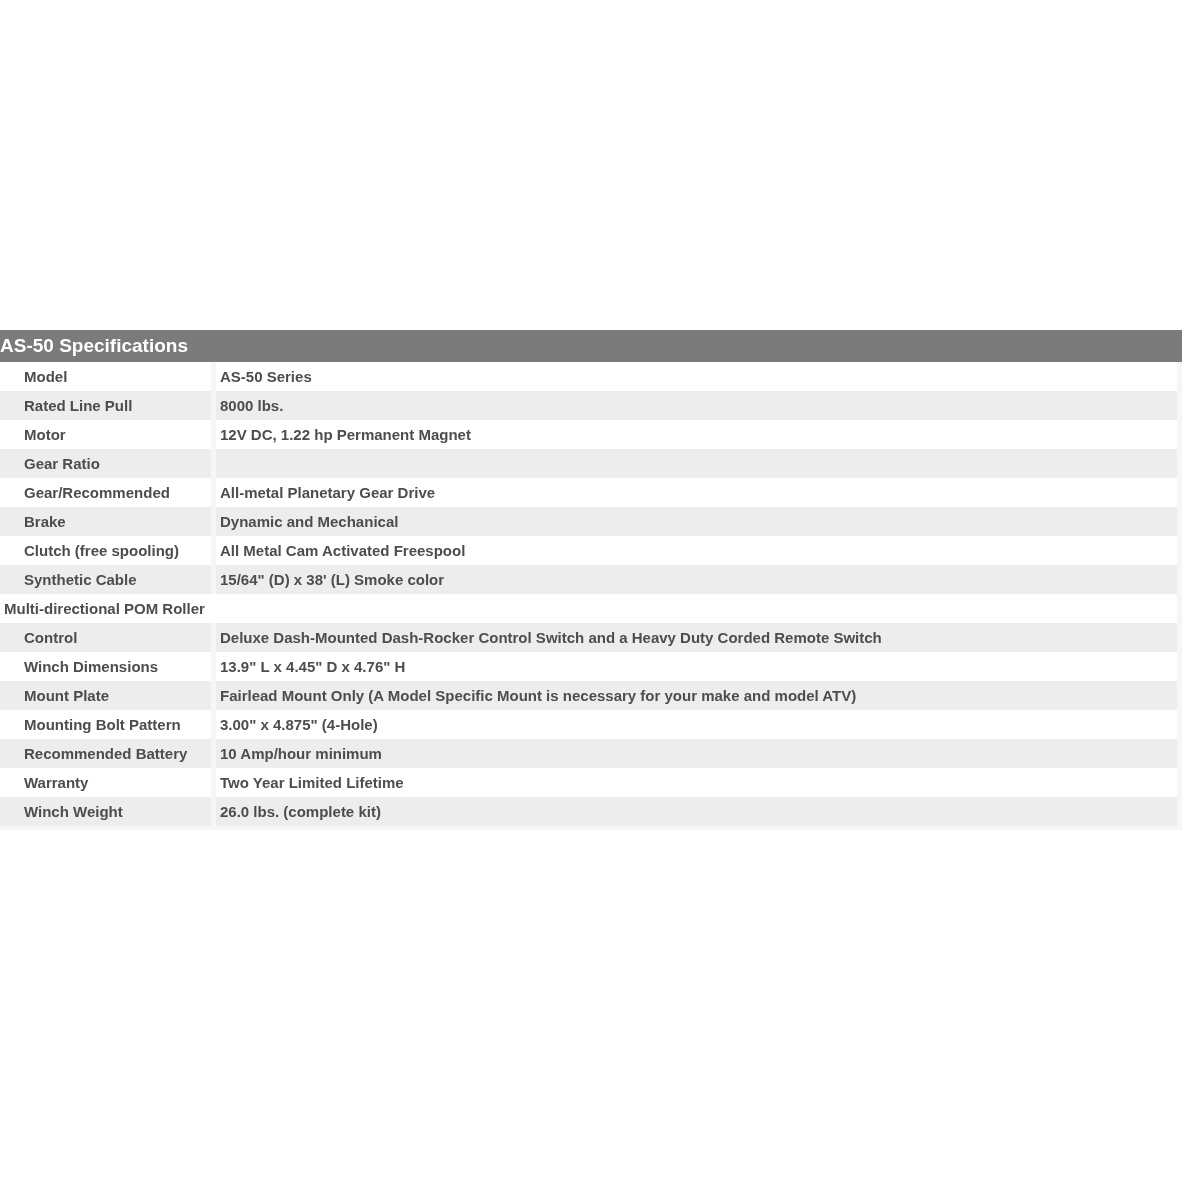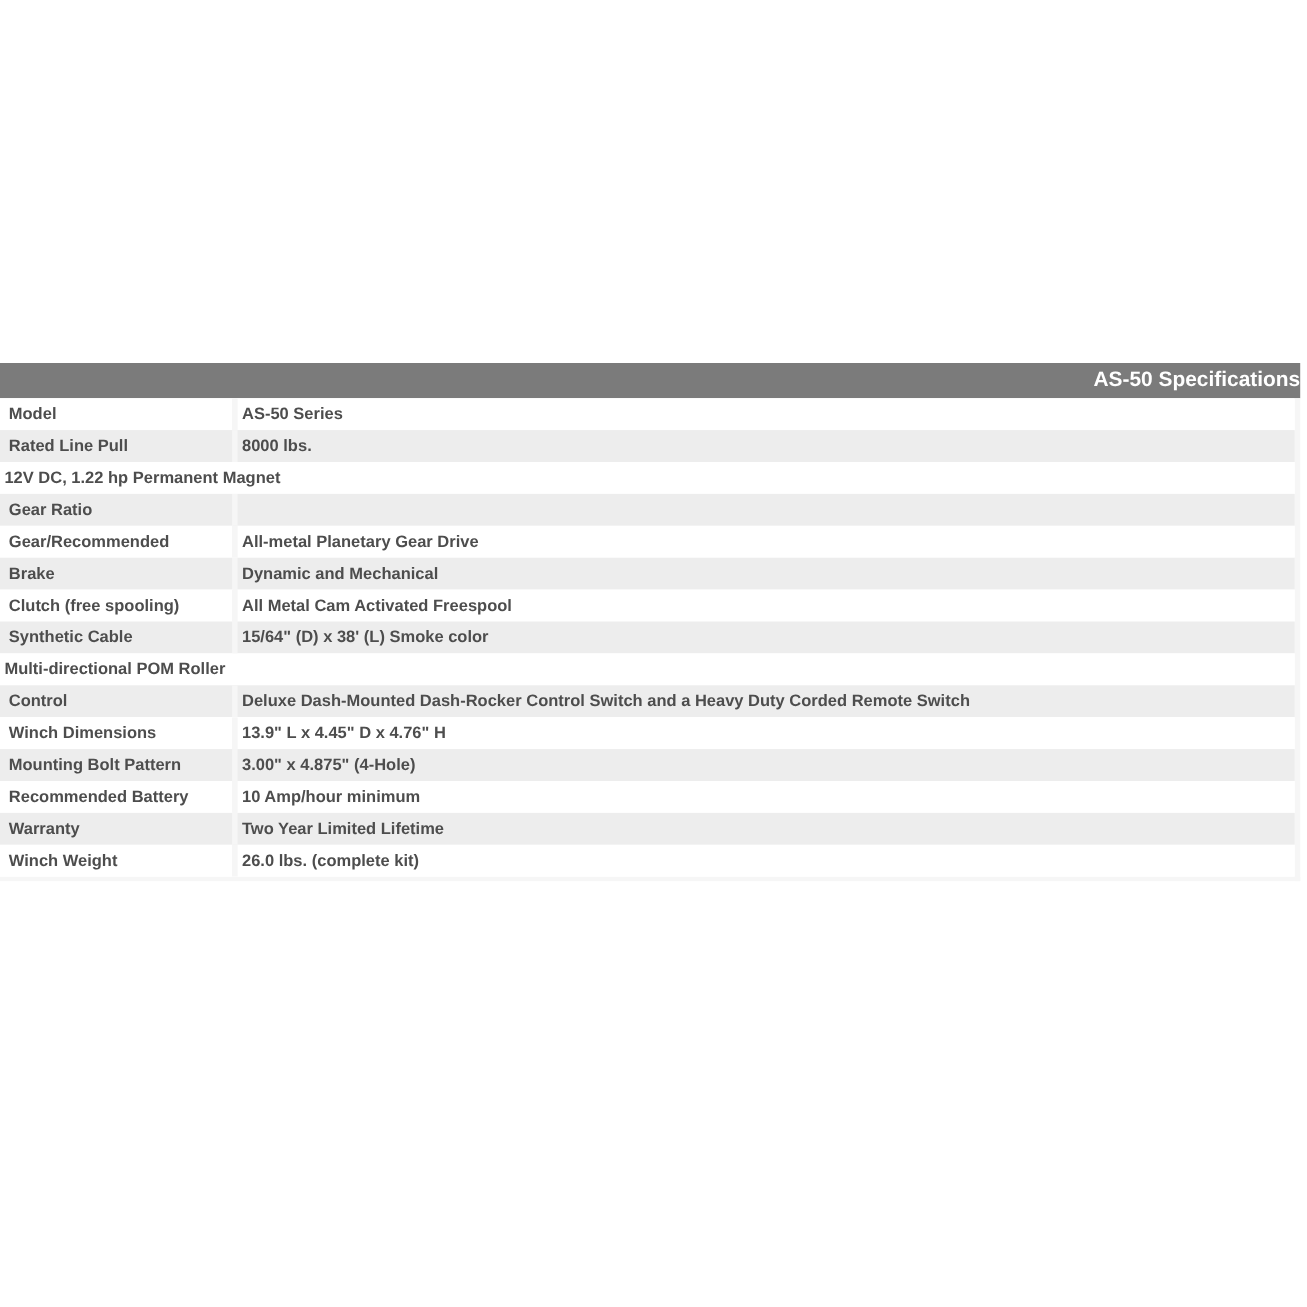--- a/index.html
+++ b/index.html
@@ -16,21 +16,21 @@
     left: 0;
     width: 1182px;
   }
   .spec-header {
     height: 32px;
     line-height: 32px;
     background: #7b7b7b;
     color: #ffffff;
     font-size: 19px;
     font-weight: bold;
-    text-align: right;
+    text-align: left;
   }
   .spec-rows {
     border-right: 5px solid #f6f6f6;
     border-bottom: 4px solid #f6f6f6;
   }
   .spec-row {
     display: flex;
     height: 29px;
     line-height: 29px;
     background: #ffffff;
@@ -40,21 +40,21 @@
     white-space: nowrap;
     overflow: hidden;
   }
   .spec-row:nth-child(even) {
     background: #ededed;
   }
   .cell-label {
     box-sizing: border-box;
     width: 216px;
     flex: 0 0 216px;
-    padding-left: 8px;
+    padding-left: 24px;
     border-right: 5px solid #f6f6f6;
   }
   .cell-value {
     flex: 1;
     padding-left: 4px;
   }
 </style>
 </head>
 <body>
 
@@ -64,20 +64,21 @@
 
     <div class="spec-row">
       <div class="cell-label">Model</div>
       <div class="cell-value">AS-50 Series</div>
     </div>
     <div class="spec-row">
       <div class="cell-label">Rated Line Pull</div>
       <div class="cell-value">8000 lbs.</div>
     </div>
     <div class="spec-row">
+      <div class="cell-label">Motor</div>
       <div class="cell-value">12V DC, 1.22 hp Permanent Magnet</div>
     </div>
     <div class="spec-row">
       <div class="cell-label">Gear Ratio</div>
     </div>
     <div class="spec-row">
       <div class="cell-label">Gear/Recommended</div>
       <div class="cell-value">All-metal Planetary Gear Drive</div>
     </div>
     <div class="spec-row">
@@ -97,20 +98,24 @@
     </div>
     <div class="spec-row">
       <div class="cell-label">Control</div>
       <div class="cell-value">Deluxe Dash-Mounted Dash-Rocker Control Switch and a Heavy Duty Corded Remote Switch</div>
     </div>
     <div class="spec-row">
       <div class="cell-label">Winch Dimensions</div>
       <div class="cell-value">13.9" L x 4.45" D x 4.76" H</div>
     </div>
     <div class="spec-row">
+      <div class="cell-label">Mount Plate</div>
+      <div class="cell-value">Fairlead Mount Only (A Model Specific Mount is necessary for your make and model ATV)</div>
+    </div>
+    <div class="spec-row">
       <div class="cell-label">Mounting Bolt Pattern</div>
       <div class="cell-value">3.00" x 4.875" (4-Hole)</div>
     </div>
     <div class="spec-row">
       <div class="cell-label">Recommended Battery</div>
       <div class="cell-value">10 Amp/hour minimum</div>
     </div>
     <div class="spec-row">
       <div class="cell-label">Warranty</div>
       <div class="cell-value">Two Year Limited Lifetime</div>

